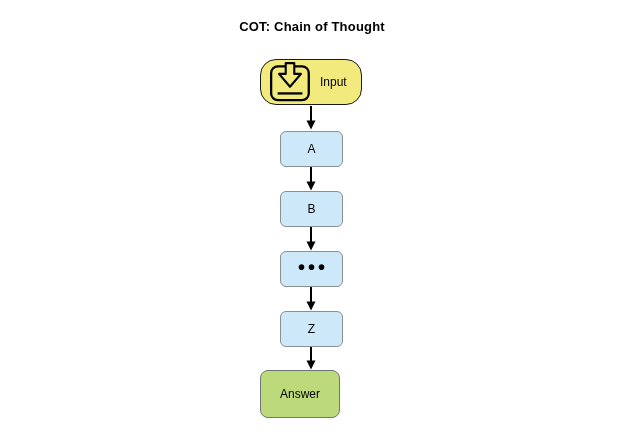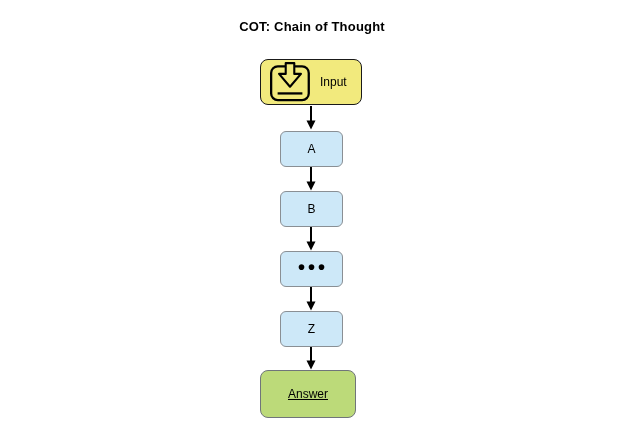--- a/index.html
+++ b/index.html
@@ -28,21 +28,21 @@
     display: flex;
     align-items: center;
     justify-content: center;
     font-size: 12px;
   }
   .node-input {
     left: 260px; top: 59px;
     width: 102px; height: 46px;
     background: var(--input_fill, #F2EA7D);
     border: 1.6px solid var(--input_border, #1a1a1a);
-    border-radius: 8px;
+    border-radius: 16px;
     justify-content: flex-start;
     padding-left: 8px;
     gap: 9px;
   }
   .step {
     width: 63px; height: 36px;
     left: 280px;
     background: var(--step_fill, #CDE8F8);
     border: 1px solid var(--step_border, #8a8f94);
     border-radius: 6px;
@@ -55,27 +55,26 @@
     font-size: 20px;
     font-weight: bold;
     letter-spacing: 3px;
     margin-left: 3px;   
     line-height: 1;
     position: relative;
     top: -2px;
   }
   .node-answer {
     left: 260px; top: 370px;
-    width: 96px; height: 48px;
+    width: 80px; height: 48px;
     background: var(--answer_fill, #BCDA79);
     border: 1px solid var(--answer_border, #70757a);
     border-radius: 8px;
     flex-direction: row;
     line-height: 17px;
-    text-decoration: underline;
   }
   .arrow {
     position: absolute;
     left: 305px;
     width: 12px;
     height: 24px;
   }
   .arrow svg { display: block; }
   .arrow-1 { top: 106px; }
   .arrow-2 { top: 167px; }

